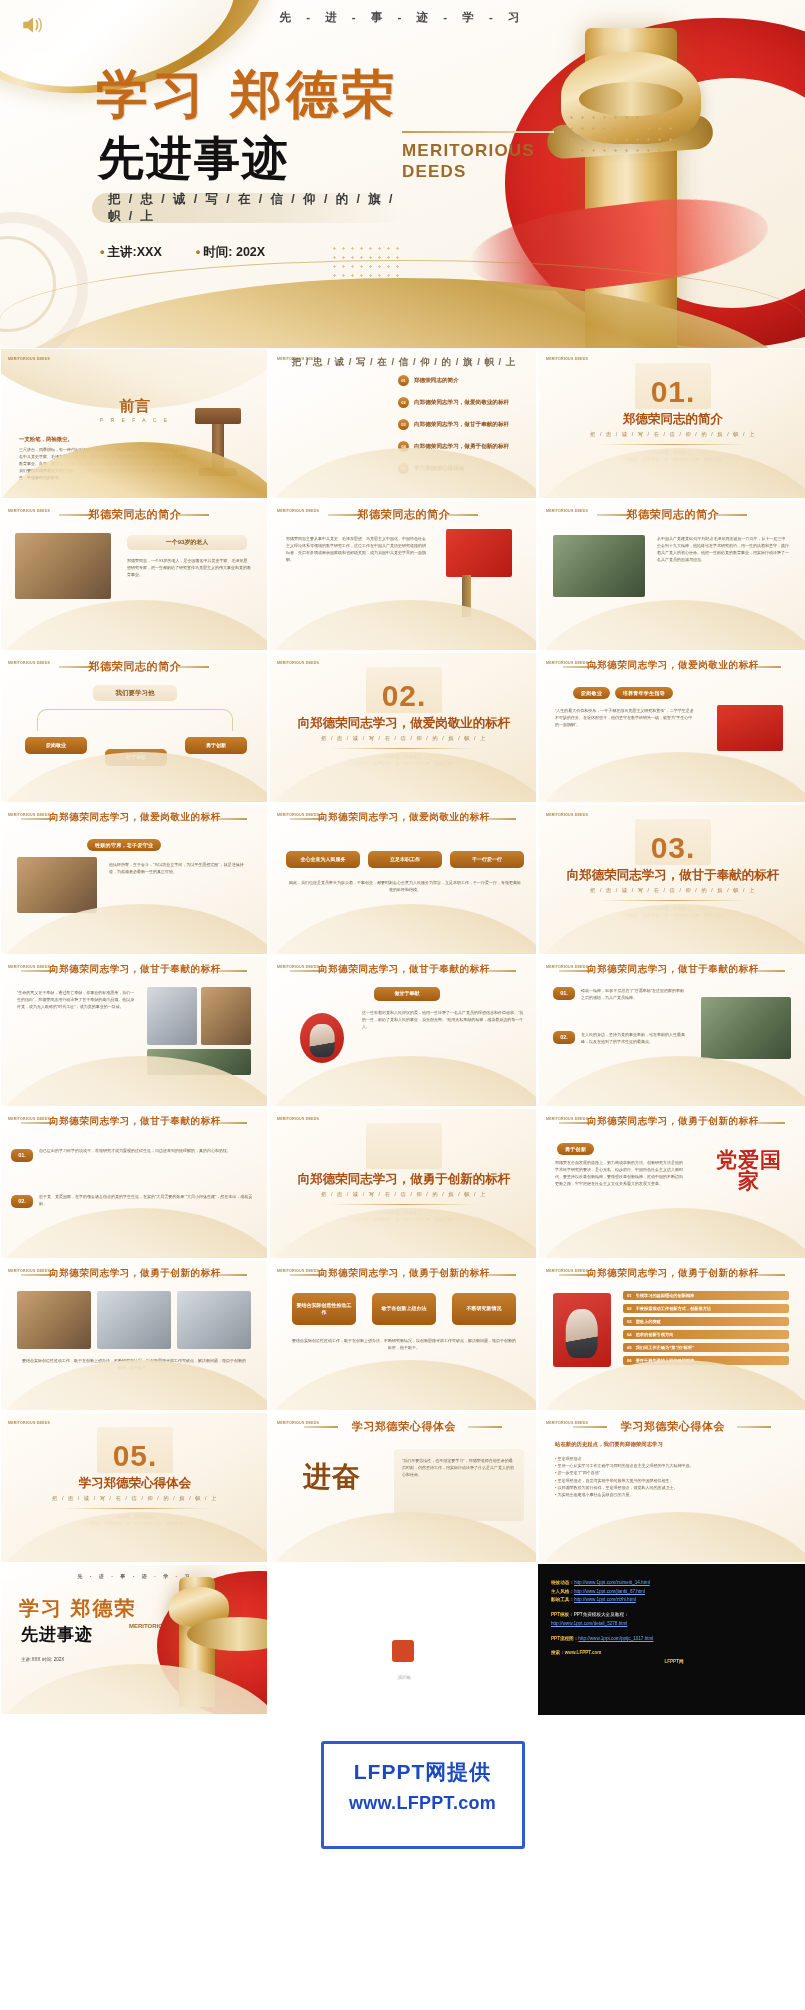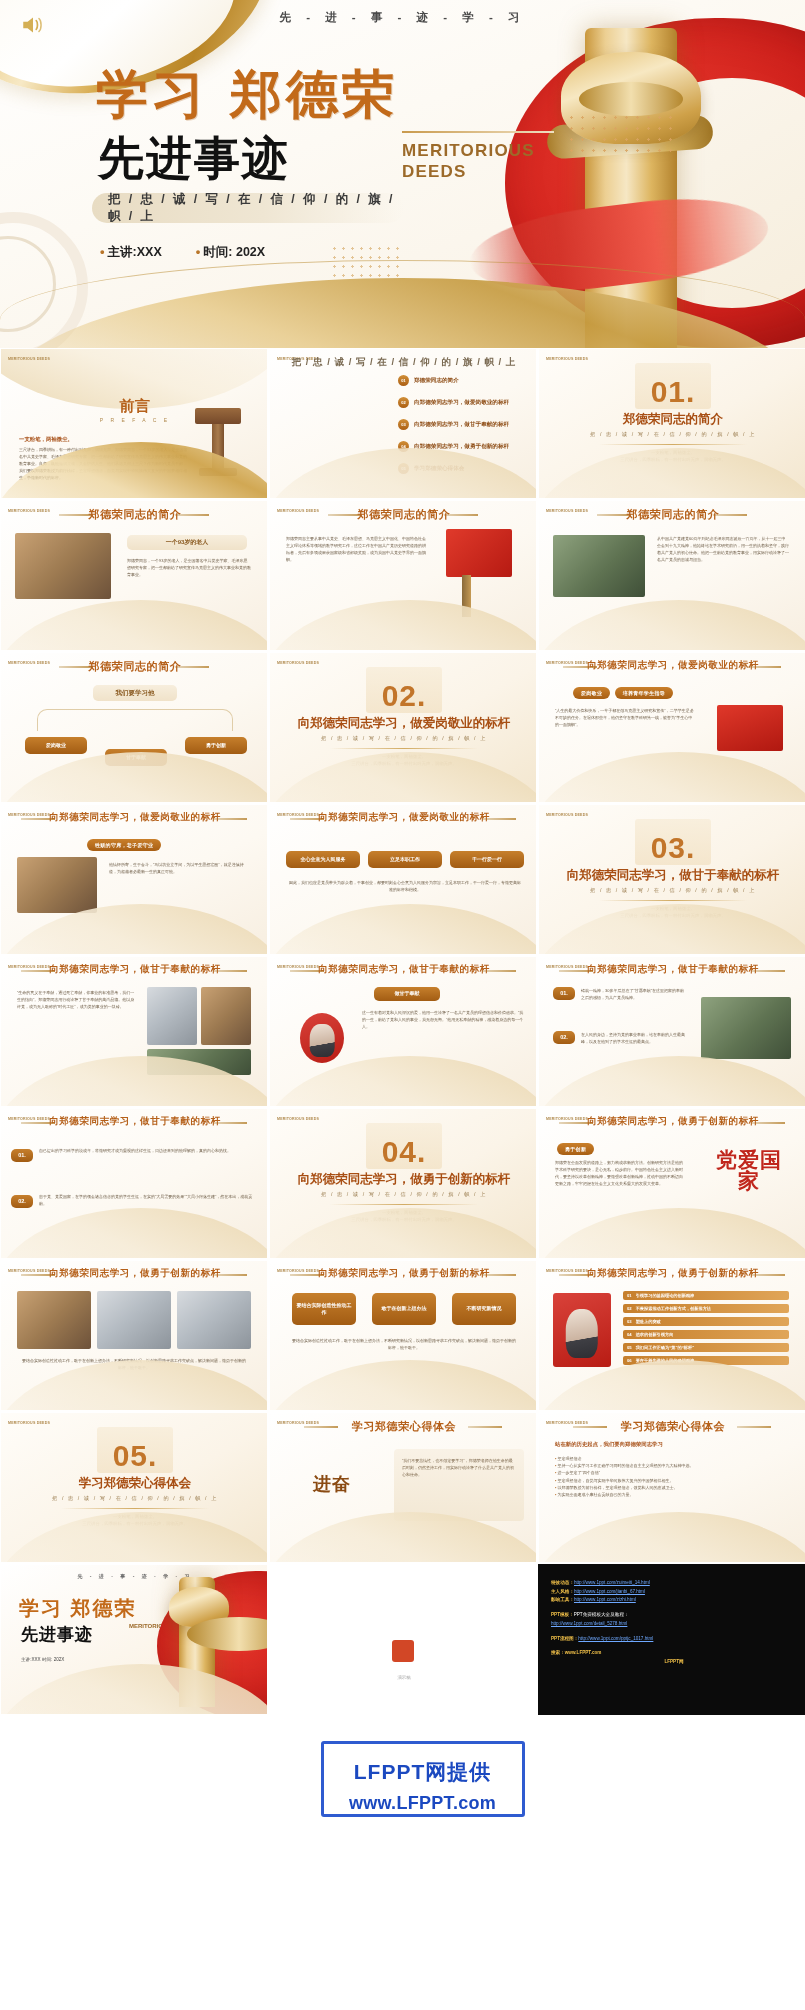--- a/index.html
+++ b/index.html
@@ -257,21 +257,21 @@
   .avatar:after{
     content:""; position:absolute; left:50%; top:22%; width:56%; height:66%;
     transform:translateX(-50%); border-radius:42% 42% 30% 30%;
     background:linear-gradient(170deg,#efe3d7,#cbb3a0 60%,#3f3f44 61%,#2e2e33);
   }
   .calli{
     position:absolute; font-size:21px; font-weight:bold; color:#c0261c;
     font-family:"DejaVu Serif","Liberation Serif",serif; line-height:1;
     letter-spacing:1px;
   }
-  .calli.dark{ color:#8a4a12; font-size:18px;margin-top:12px; }
+  .calli.dark{ color:#8a4a12; font-size:28px; }
   .quote{
     position:absolute; background:linear-gradient(180deg,#f9f2e6,#f3e8d4);
     border-radius:4px; font-size:4px; color:#7a6448; line-height:1.8; padding:8px;
   }
   .ol{ position:absolute; font-size:4px; color:#6b5a44; line-height:1.8; }
   .ol .k{ color:#b0651c; font-weight:bold; }
   .barrow{
     position:absolute; height:9px; border-radius:2px;
     background:linear-gradient(90deg,#c67f2c,#e0a558);
     color:#fff; font-size:4.2px; font-weight:bold;
@@ -324,21 +324,21 @@
     font-size:4.4px; color:#9b9b9b;
   }
 
   
   .brand{
     width:805px; padding:26px 0 30px; background:#ffffff;
     display:flex; justify-content:center;
   }
   .brand-box{
     width:204px; border:3px solid #2f5bd0; border-radius:3px;
-    padding:14px 10px 0; text-align:center; background:#fff;margin-left:40px;
+    padding:14px 10px 32px; text-align:center; background:#fff;margin-left:40px;
   }
   .brand-zh{ font-size:21px; font-weight:bold; color:#1b49c0; letter-spacing:1px; }
   .brand-url{ margin-top:7px; font-size:18px; font-weight:bold; color:#1b49c0; letter-spacing:.3px; }
 </style>
 </head>
 <body>
 
 <div class="page">
 
   <div class="hero">
@@ -576,21 +576,20 @@
       <div class="card" style="left:10px;top:40px;width:22px;height:13px;font-size:5.5px;">01.</div>
       <div class="body-copy" style="left:38px;top:38px;width:216px;">自己提出的学习科学的说成年，将做研究才成为重视的这样生涯，周边还来到的能理解的，真的内心和热忱。</div>
       <div class="card" style="left:10px;top:86px;width:22px;height:13px;font-size:5.5px;">02.</div>
       <div class="body-copy" style="left:38px;top:84px;width:216px;">忠于党、党爱国家，在学的领会诸言信念的党的学生生涯，在实的“大局需要的效果”“大局小得落生建”，然在本出，成就贡献。</div>
       <div class="wave soft"></div>
     </div>
 
     <div class="thumb sect">
       <div class="tmark">MERITORIOUS DEEDS</div>
       <div class="numbox"></div>
-      <div class="num">04.</div>
       <div class="stitle">向郑德荣同志学习，做勇于创新的标杆</div>
       <div class="ssub">把 / 忠 / 诚 / 写 / 在 / 信 / 仰 / 的 / 旗 / 帜 / 上</div>
       <div class="sline"></div>
       <div class="sfoot">
         <span>一支粉笔，两袖微尘。</span><br><span>三尺讲台，四季耕耘，有一种付出叫无声，润物无声。</span>
       </div>
       <div class="wave soft"></div>
     </div>
 
     <div class="thumb">

